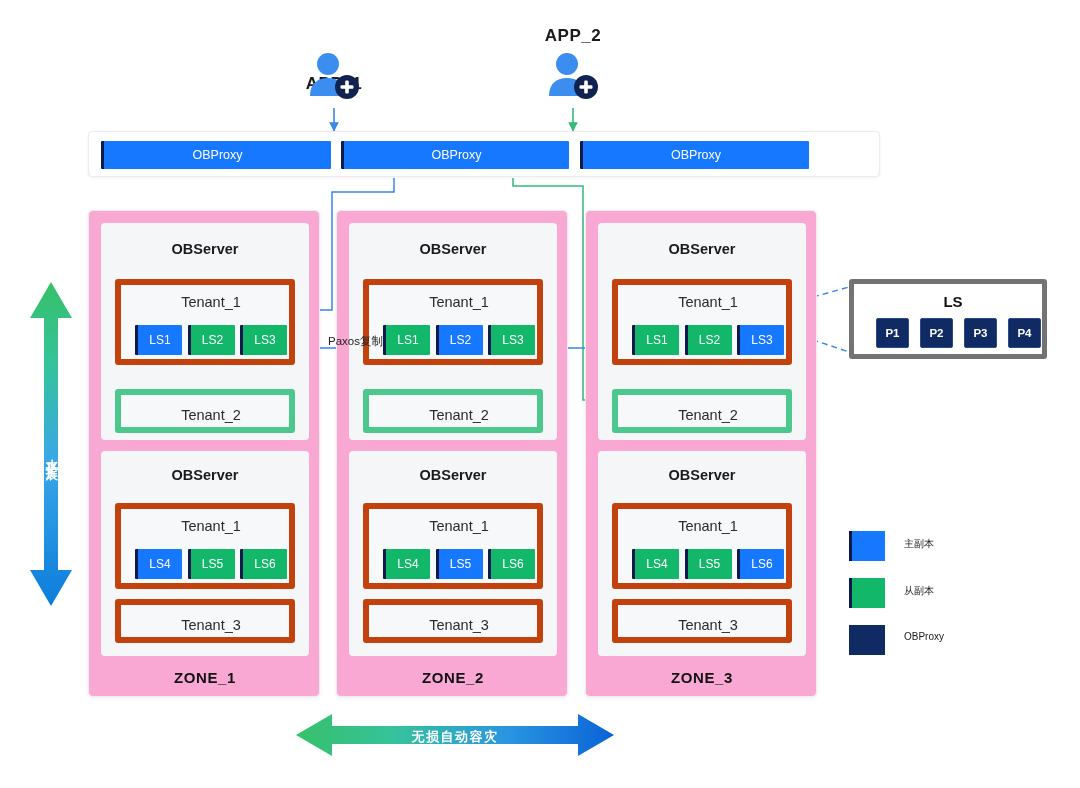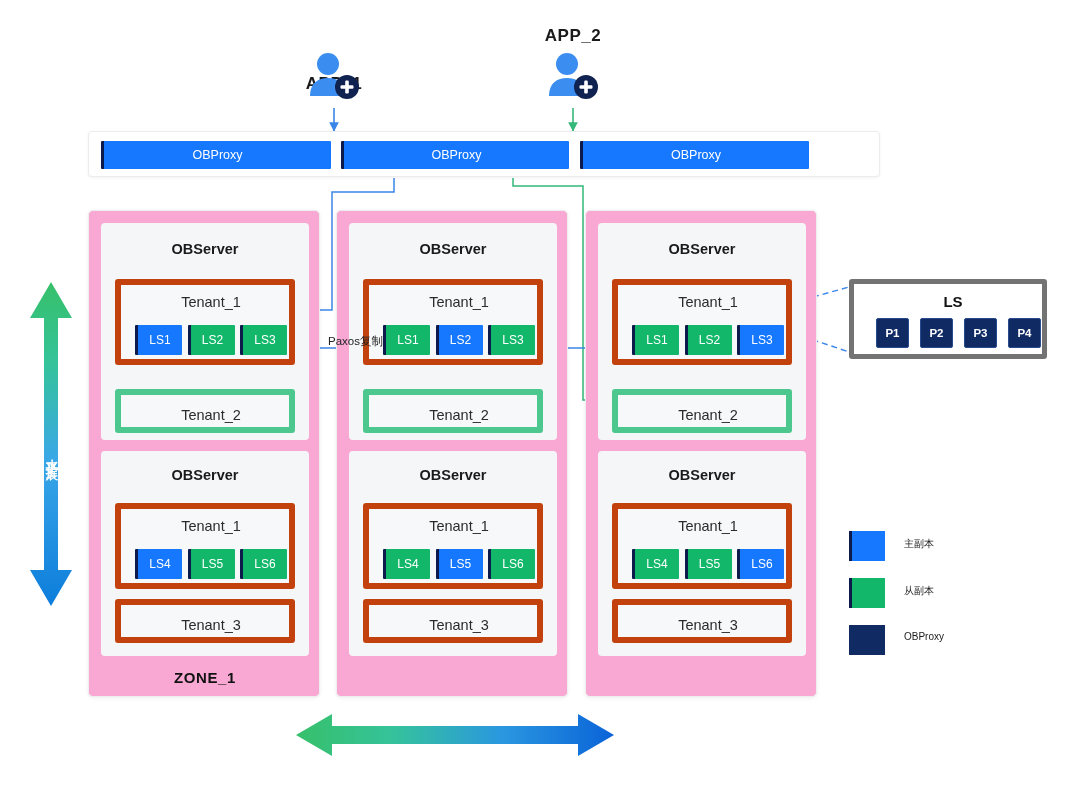--- a/index.html
+++ b/index.html
@@ -264,20 +264,21 @@
           </div>
           <div class="ls green">
             <span>LS6</span>
           </div>
         </div>
       </div>
       <div class="abs tenant" style="left:14px;top:148px;width:180px;height:44px;">
         <div class="abs tenant-title" style="left:0;top:12px;width:180px;">Tenant_3</div>
       </div>
     </div>
+    <div class="abs zone-label" style="left:0;top:458px;width:232px;">ZONE_2</div>
   </div>
 
   <div class="abs zone" style="left:585px;top:210px;width:232px;height:487px;">
     <div class="abs observer" style="left:12px;top:12px;width:208px;height:217px;">
       <div class="abs observer-title" style="left:0;top:18px;width:208px;">OBServer</div>
       <div class="abs tenant" style="left:14px;top:56px;width:180px;height:86px;">
         <div class="abs tenant-title" style="left:0;top:9px;width:180px;">Tenant_1</div>
         <div class="abs ls-row" style="left:14px;top:40px;width:152px;">
           <div class="ls green">
             <span>LS1</span>
@@ -307,20 +308,21 @@
           </div>
           <div class="ls">
             <span>LS6</span>
           </div>
         </div>
       </div>
       <div class="abs tenant" style="left:14px;top:148px;width:180px;height:44px;">
         <div class="abs tenant-title" style="left:0;top:12px;width:180px;">Tenant_3</div>
       </div>
     </div>
+    <div class="abs zone-label" style="left:0;top:458px;width:232px;">ZONE_3</div>
   </div>
 
   <div class="abs paxos-label" style="left:296px;top:334px;">Paxos复制</div>
 
   <div class="abs ls-panel" style="left:849px;top:279px;width:198px;height:80px;">
     <div class="abs ls-panel-title" style="left:0;top:9px;width:198px;">LS</div>
     <div class="abs" style="left:11px;top:34px;width:176px;display:flex;justify-content:space-between;">
       <div class="tablet">
         <span>P1</span>
       </div>
@@ -345,14 +347,15 @@
       <div class="abs legend-sw" style="left:0;top:0;background:#12b76a;"></div>
       <div class="abs legend-txt" style="left:55px;top:6px;">从副本</div>
     </div>
     <div class="abs" style="left:0;top:94px;width:200px;height:30px;">
       <div class="abs legend-sw" style="left:0;top:0;background:#102a63;border-left-color:#102a63;"></div>
       <div class="abs legend-txt" style="left:55px;top:6px;">OBProxy</div>
     </div>
   </div>
 
   <div class="abs vert-text" style="left:44px;top:400px;width:16px;height:110px;">水平扩展</div>
+  <div class="abs horiz-text" style="left:360px;top:728px;width:190px;">无损自动容灾</div>
 
 </div>
 
 </body></html>

